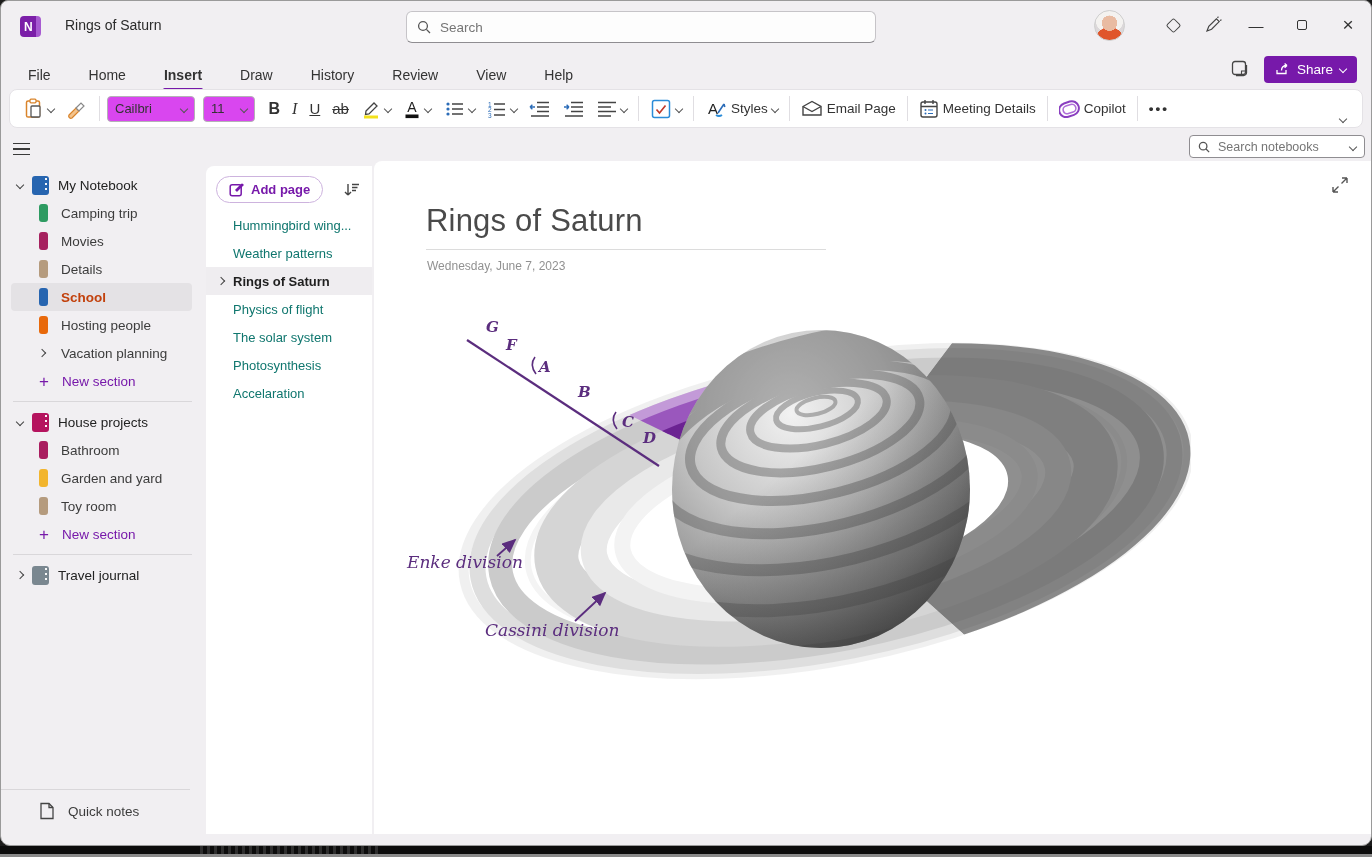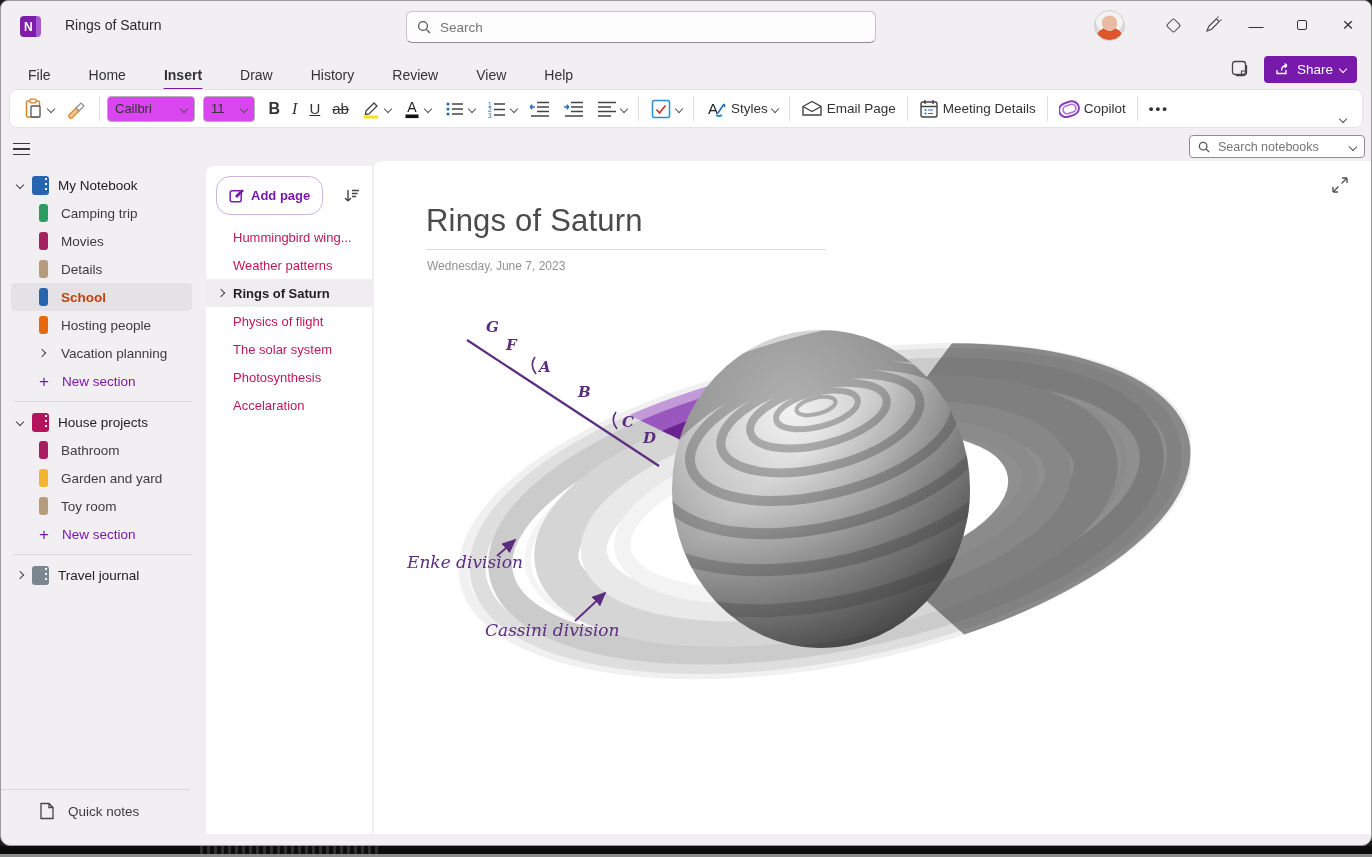--- a/index.html
+++ b/index.html
@@ -71,23 +71,23 @@
   .right { transform:rotate(-45deg); }
   .plus { color:#7719aa; font-size:17px; width:10px; text-align:center; flex:0 0 auto; line-height:1; }
   .action-label { color:#7719aa; }
   .sb-divider { height:1px; background:#d9d7da; margin:6px 14px 6px 12px; }
   .quick-notes { position:absolute; left:0; right:16px; bottom:2px; border-top:1px solid #d9d7da; padding:12px 0 12px 38px;
                  display:flex; align-items:center; gap:13px; font-size:13.5px; color:#3c3c3c; }
 
   
   .page-panel { position:absolute; left:205px; top:165px; width:166px; bottom:11px; background:#fff; border-radius:8px 0 0 0; }
   .page-panel-head { display:flex; align-items:center; justify-content:space-between; padding:10px 12px 8px 10px; }
-  .add-page-btn { height:39px; border:1px solid #cdb3de; border-radius:14px; background:#fff; color:#7719aa; font-weight:700;
+  .add-page-btn { height:27px; border:1px solid #cdb3de; border-radius:14px; background:#fff; color:#7719aa; font-weight:700;
                   font-size:13px; font-family:inherit; display:inline-flex; align-items:center; gap:7px; padding:0 12px;text-align:right; }
-  .page-row { position:relative; height:28px; display:flex; align-items:center; padding-left:27px; font-size:13px; color:#be185d; }
+  .page-row { position:relative; height:28px; display:flex; align-items:center; padding-left:27px; font-size:13px; color:#0f766e; }
   .page-row.selected { background:#efedf0; font-weight:700; color:#1f1f1f; }
   .page-row.selected .pg-chev { position:absolute; left:12px; }
 
   
   .canvas { position:absolute; left:373px; top:160px; right:0; bottom:11px; background:#fff; border-radius:8px 0 0 0; overflow:hidden; }
   .expand-btn { position:absolute; right:22px; top:15px; width:18px; height:18px; }
   .page-title { position:absolute; left:52px; top:42px; font-size:31px; font-weight:400; color:#4a4a4a; letter-spacing:.2px; }
   .title-rule { position:absolute; left:52px; top:88px; width:400px; height:1px; background:#dcdcdc; }
   .page-date { position:absolute; left:53px; top:98px; font-size:12px; color:#919191; }
   .saturn { position:absolute; left:27px; top:133px; }

